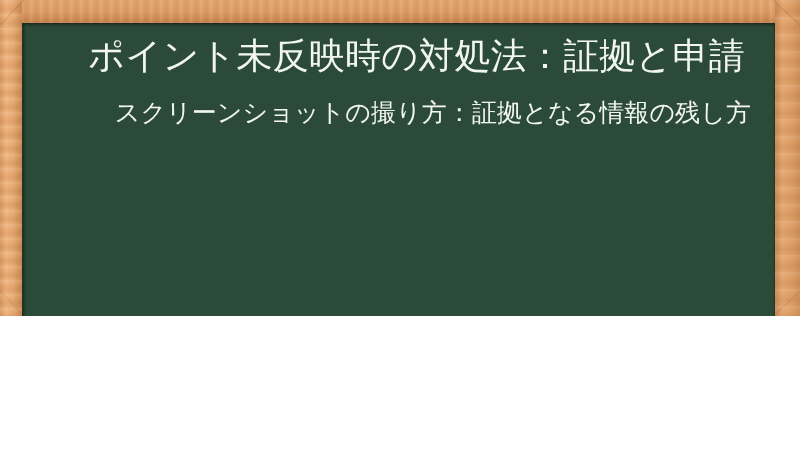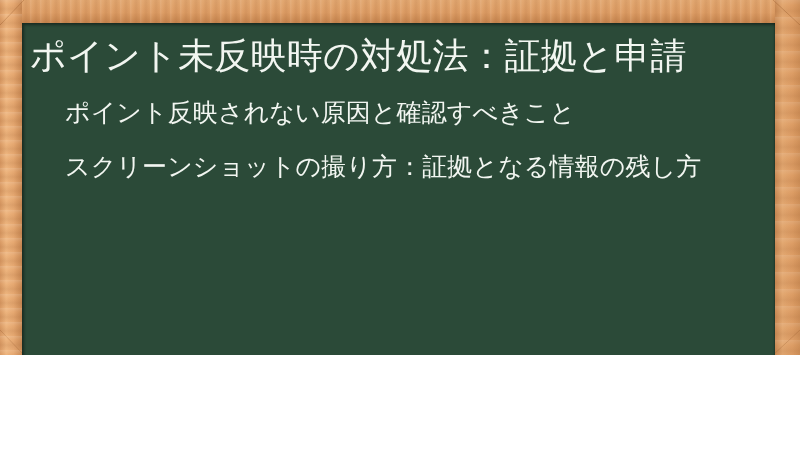--- a/index.html
+++ b/index.html
@@ -3,24 +3,25 @@
 <meta charset="utf-8">
 <style>
   html, body {
     margin: 0;
     padding: 0;
     background: #ffffff;
   }
   #slide {
     position: relative;
     width: 800px;
-    height: 355px;
+    height: 316px;
     overflow: hidden;
     font-family: "DejaVu Sans", "Liberation Sans", sans-serif;
     background: #d9955f;
+    text-align: right;
   }
 
   
   .frame-piece {
     position: absolute;
   }
   #frame-top {
     left: 0; top: 0; width: 800px; height: 23px;
     background:
       repeating-linear-gradient(to right,
@@ -143,21 +144,20 @@
   <div class="frame-piece" id="mitre-tr"></div>
   <div class="frame-piece" id="mitre-bl"></div>
   <div class="frame-piece" id="mitre-br"></div>
 
   <div id="board">
     <div id="board-inner">
 
       <h1 id="title">ポイント未反映時の対処法：証拠と申請</h1>
 
       <ul id="topic-list">
-        <li class="topic-item">ポイント反映されない原因と確認すべきこと</li>
         <li class="topic-item">スクリーンショットの撮り方：証拠となる情報の残し方</li>
       </ul>
 
     </div>
 
     <div id="chalk"></div>
   </div>
 
 </div>
 

